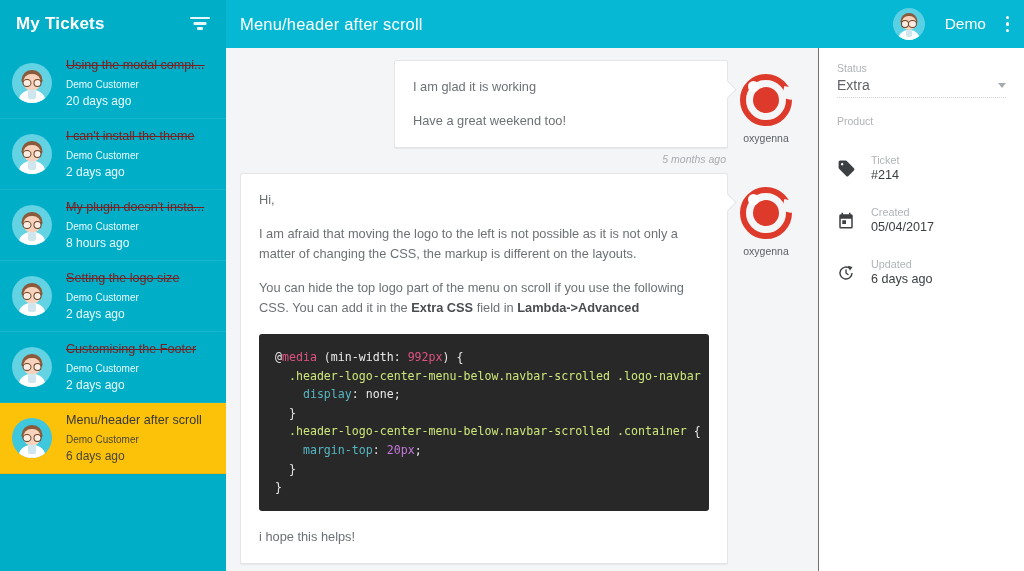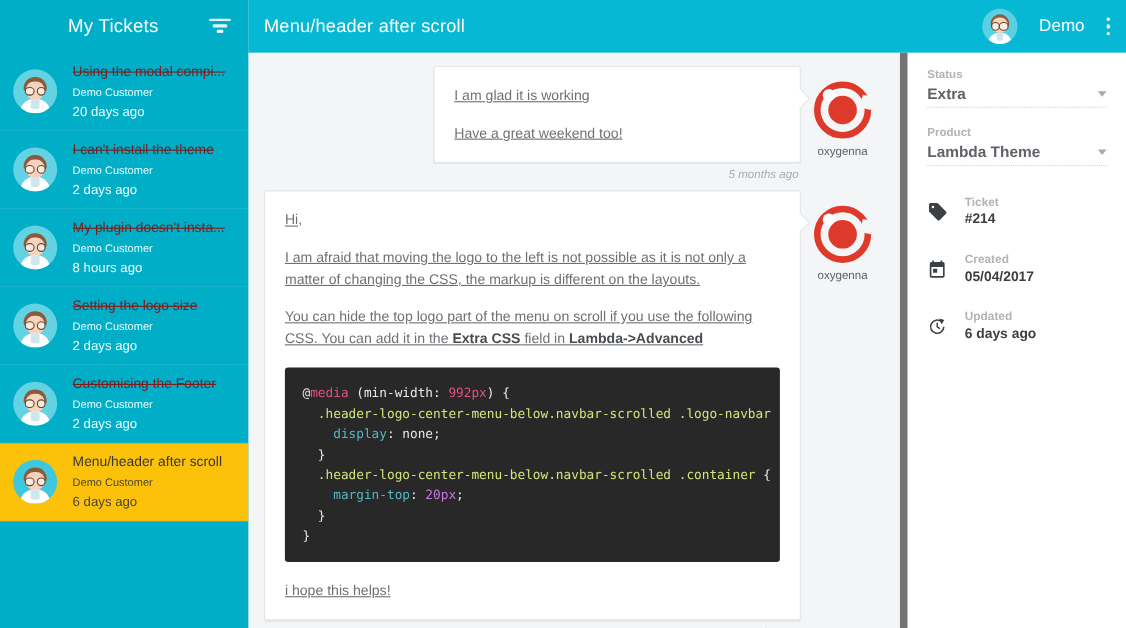--- a/index.html
+++ b/index.html
@@ -24,22 +24,21 @@
     height: 48px;
     display: flex; align-items: center;
     padding: 0 16px 0 16px;
     color: #ffffff;
   }
   #sidebar-title {
     font-size: 17px;
     letter-spacing: .2px;
     flex: 1;
     color: #ffffff;
-    font-weight: 400;
-    text-align: center;
+    font-weight: 700;
   }
   .filter-icon { width: 20px; height: 16px; position: relative; cursor: pointer; }
   .filter-icon i {
     display: block; position: absolute; left: 50%; transform: translateX(-50%);
     background: #e4f7fb; border-radius: 1px; height: 2.4px;
   }
   .filter-icon i:nth-child(1){ top: 1px; width: 20px; }
   .filter-icon i:nth-child(2){ top: 6.2px; width: 13px; }
   .filter-icon i:nth-child(3){ top: 11.4px; width: 6px; }
 
@@ -145,21 +144,21 @@
     font-size: 12.8px;
     color: #6d7175;
     line-height: 20px;
   }
   .bubble::after {
     content: ""; position: absolute; right: -7px; top: 22px;
     width: 12px; height: 12px; background: #ffffff;
     border-top: 1px solid #e3e5e7; border-right: 1px solid #e3e5e7;
     transform: rotate(45deg);
   }
-  .bubble p { margin: 0 0 14px 0; text-decoration: underline; }
+  .bubble p { margin: 0 0 14px 0; }
   .bubble p:last-child { margin-bottom: 0; }
   .bubble b { color: #4a4d50; font-weight: bold; }
   .msg-time {
     text-align: right; font-size: 10.5px; color: #a8acb0;
     font-style: italic; margin-top: 5px; padding-right: 2px;
   }
   .agent {
     flex: 0 0 76px; width: 76px;
     display: flex; flex-direction: column; align-items: center;
     padding-top: 14px;
@@ -205,24 +204,23 @@
   .t-num { color: #c678dd; }
   .t-sel { color: #cfe67a; }
   .t-prop { color: #56b6c2; }
   .t-val { color: #e8e8e8; }
   .t-punct { color: #e8e8e8; }
 
   
   #rightpanel {
     flex: 0 0 206px; width: 206px;
     background: #ffffff;
-    border-left: 7px solid #737373;
+    border-left: 1px solid #737373;
     padding: 14px 18px 0 18px;
     overflow: hidden;
-    font-weight: bold;
   }
   .field { margin-bottom: 17px; }
   .field-label { font-size: 10.5px; color: #b0b4b8; margin-bottom: 3px; }
   .field-select {
     display: flex; align-items: center;
     font-size: 14px; color: #5f6367;
     padding-bottom: 4px;
     border-bottom: 1px dotted #cfd3d6;
     cursor: pointer;
   }
@@ -424,24 +422,20 @@
       <aside id="rightpanel">
         <div class="field">
           <div class="field-label">Status</div>
           <div class="field-select">
             <span>Extra</span>
             <i class="caret"></i>
           </div>
         </div>
         <div class="field">
           <div class="field-label">Product</div>
-          <div class="field-select">
-            <span>Lambda Theme</span>
-            <i class="caret"></i>
-          </div>
         </div>
         <div class="meta-list" id="meta-list">
             <div class="meta-row">
               <div class="meta-icon">
                 <svg width="19" height="19" viewBox="0 0 24 24">
                   <path fill="currentColor" d="M21.4 11.6 12.4 2.6A2 2 0 0 0 11 2H4a2 2 0 0 0-2 2v7a2 2 0 0 0 .6 1.4l9 9a2 2 0 0 0 2.8 0l7-7a2 2 0 0 0 0-2.8zM6.5 8A1.5 1.5 0 1 1 8 6.5 1.5 1.5 0 0 1 6.5 8z"></path>
                 </svg>
               </div>
      <div class="meta-text">
        <div class="meta-label">Ticket</div>

